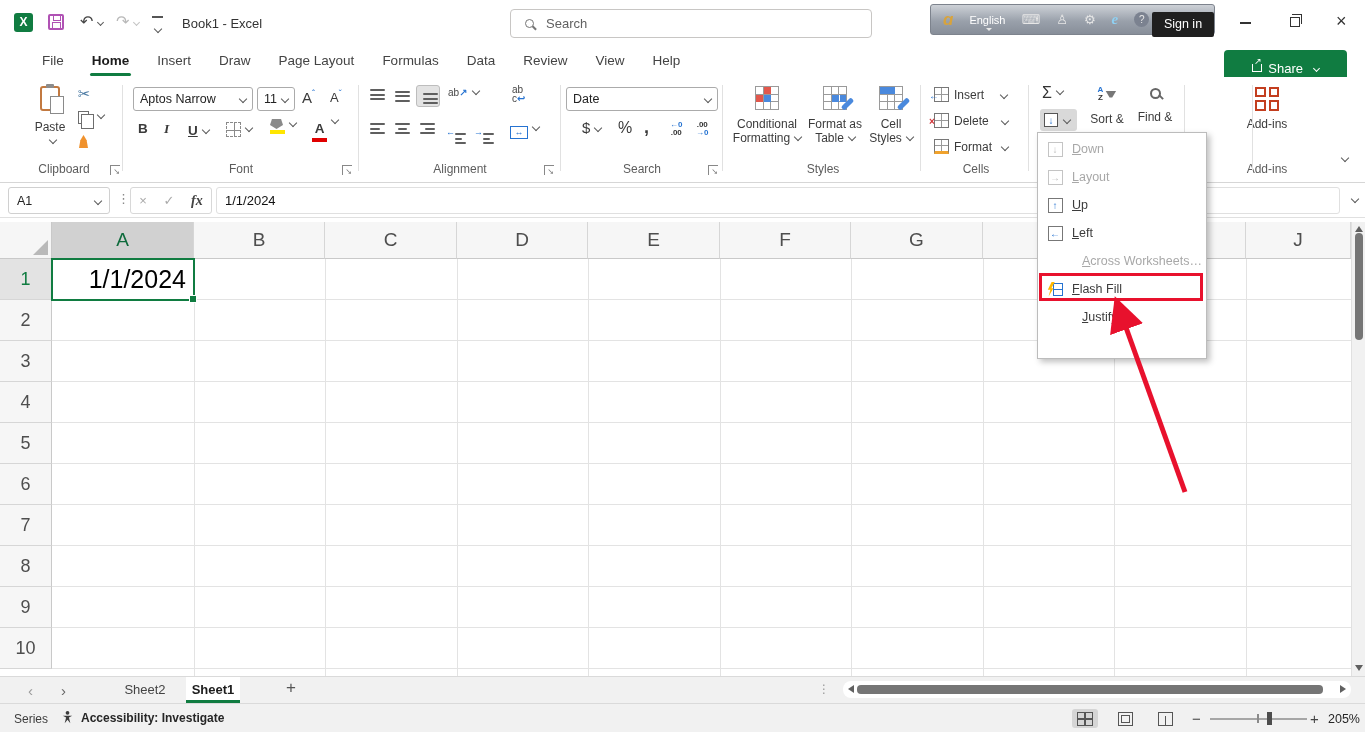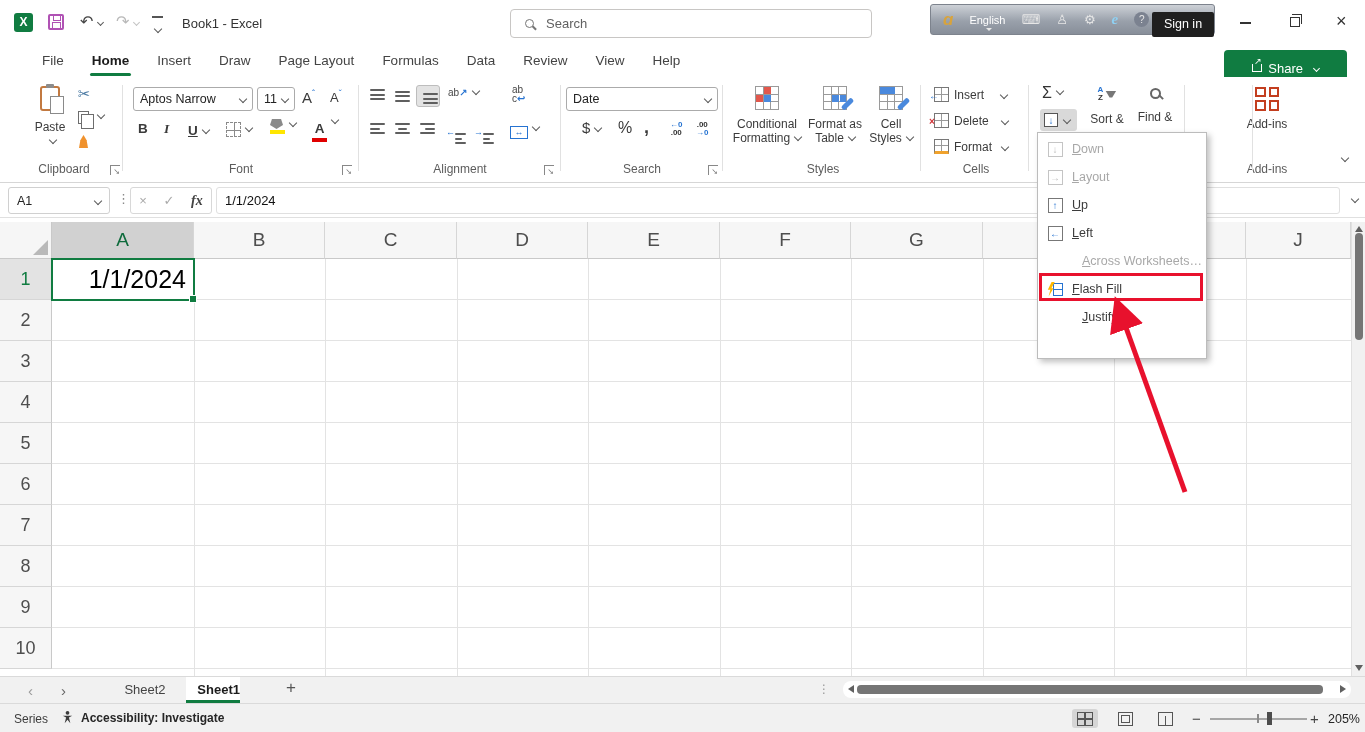--- a/index.html
+++ b/index.html
@@ -160,21 +160,21 @@
   .ffi .bolt { position:absolute; left:0; top:0; width:8px; height:15px; background:#ffb900; clip-path:polygon(60% 0,100% 0,55% 45%,80% 45%,20% 100%,42% 55%,10% 55%); }
 
   
   .redbox { position:absolute; left:1039px; top:273px; width:164px; height:28px; border:3px solid #e8112d; z-index:50; }
   .redarrow { position:absolute; left:0; top:0; width:1365px; height:732px; z-index:50; pointer-events:none; }
 
   
   .sheetbar { position:absolute; left:0; top:676px; width:1365px; height:27px; background:#f1f1f1; border-top:1px solid #dadada; }
   .snav { position:absolute; top:5px; font-size:15px; color:#666; }
   .stab { position:absolute; top:0; height:26px; font-size:13px; color:#444; text-align:center; line-height:25px; }
-  .stab.active { background:#fff; font-weight:bold; color:#1c1c1c; border-bottom:3px solid #107c41;text-align:right; }
+  .stab.active { background:#fff; font-weight:bold; color:#1c1c1c; border-bottom:3px solid #107c41; }
   .addsheet { position:absolute; left:286px; top:1px; font-size:17px; color:#555; }
   .splitdots { position:absolute; left:818px; top:5px; color:#9a9a9a; font-size:12px; }
   .hscroll { position:absolute; left:843px; top:4px; width:508px; height:17px; background:#fff; border-radius:8px; }
   .hthumb { position:absolute; left:14px; top:4px; width:466px; height:9px; background:#757575; border-radius:4px; }
   .harrow { position:absolute; top:4px; width:0; height:0; border-top:4.5px solid transparent; border-bottom:4.5px solid transparent; }
 
   
   .statusbar { position:absolute; left:0; top:703px; width:1365px; height:29px; background:#f1f1f1; border-top:1px solid #dadada; font-size:12px; color:#3c3c3c; }
   .sb-ready { position:absolute; left:14px; top:8px; }
   .sb-acc { position:absolute; left:60px; top:6px; display:flex; align-items:center; gap:6px; font-weight:bold; color:#262626; }

